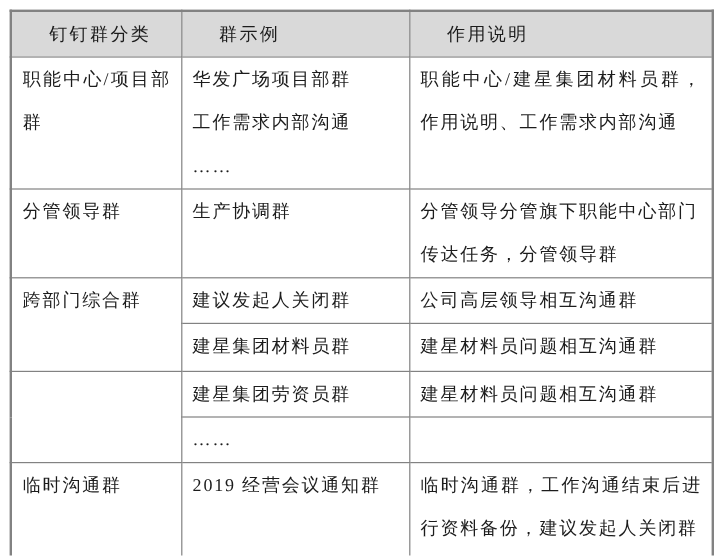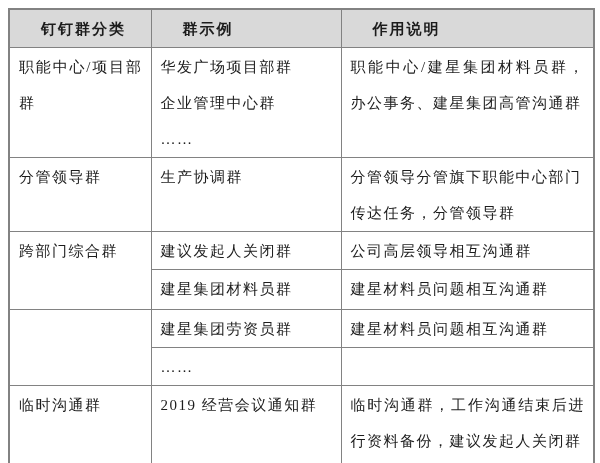--- a/index.html
+++ b/index.html
@@ -25,21 +25,21 @@
     padding: 1px 8px 0 9px;
     font-size: 15px;
     line-height: 36px;
     letter-spacing: 1.5px;
     font-weight: normal;
     text-align: left;
     overflow: hidden;
   }
   .doc-table th {
     background: #d9d9d9;
-    font-weight: bold;
+    font-weight: normal;
     letter-spacing: 2px;
     padding-left: 31px;
   }
   .line { display: block; }
   .stretch {
     text-align: justify;
     text-align-last: justify;
   }
   .cat-span {
     vertical-align: bottom;
@@ -73,26 +73,26 @@
     <th>作用说明</th>
   </tr>
 
   <tr class="tr-r1">
     <td>
       <span class="line stretch">职能中心/项目部</span>
       <span class="line">群</span>
     </td>
     <td>
       <span class="line">华发广场项目部群</span>
-      <span class="line">企业管理中心群</span>
+      <span class="line">工作需求内部沟通</span>
       <span class="line">……</span>
     </td>
     <td>
       <span class="line stretch">职能中心/建星集团材料员群，</span>
-      <span class="line">办公事务、建星集团高管沟通群</span>
+      <span class="line">作用说明、工作需求内部沟通</span>
     </td>
   </tr>
 
   <tr class="tr-r2">
     <td>分管领导群</td>
     <td>生产协调群</td>
     <td>
       <span class="line">分管领导分管旗下职能中心部门</span>
       <span class="line">传达任务，分管领导群</span>
     </td>

